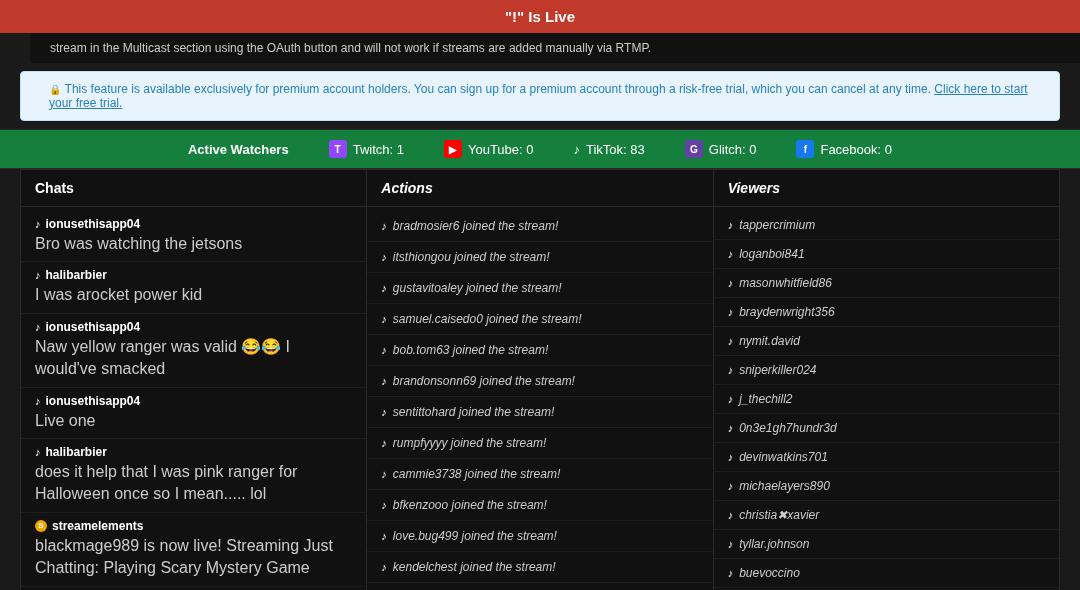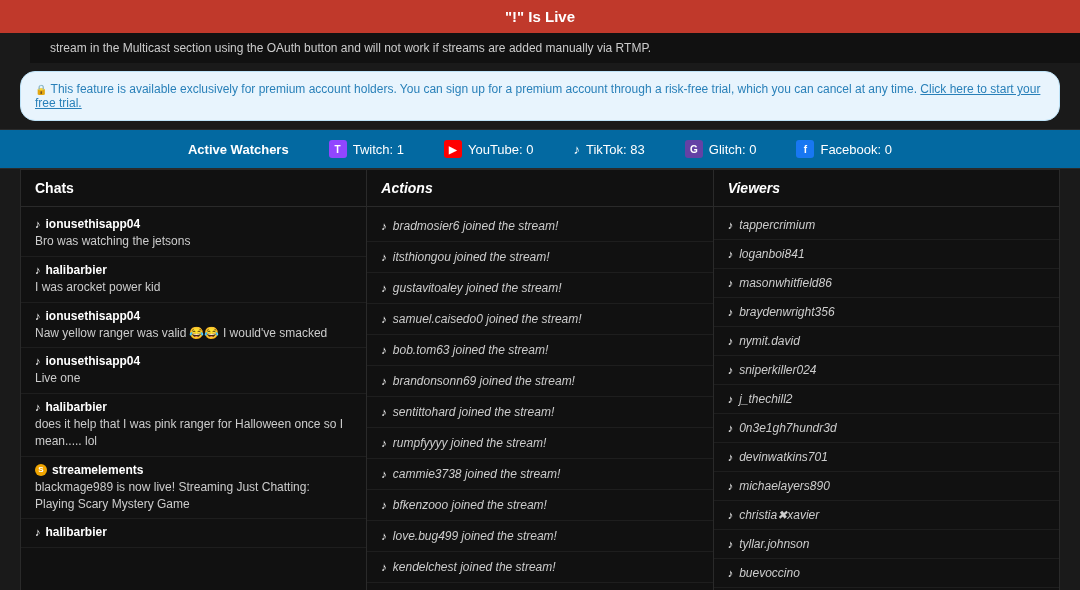--- a/index.html
+++ b/index.html
@@ -29,36 +29,36 @@
       font-size: 12px;
       color: #cccccc;
       margin-left: 30px;
     }
 
     
     .premium-notice {
       background-color: #e8f4fd;
       border: 1px solid #bee3f8;
       margin: 8px 20px;
-      padding: 10px 14px;
-      border-radius: 15px;
+      padding: 10px 28px;
+      border-radius: 4px;
       font-size: 12px;
       color: #2d6a4f;
     }
     .premium-notice .blue-text {
       color: #2980b9;
     }
     .premium-notice .link-text {
       color: #2980b9;
       text-decoration: underline;
     }
 
     
     .watchers-bar {
-      background-color: #0369a1;
+      background-color: #15803d;
       display: flex;
       align-items: center;
       justify-content: center;
       padding: 10px 20px;
       gap: 40px;
       font-size: 13px;
       border-top: 1px solid #2a2a2a;
       border-bottom: 1px solid #2a2a2a;
     }
     .watchers-bar .watcher-item {
@@ -140,21 +140,21 @@
     .chat-username {
       display: flex;
       align-items: center;
       gap: 5px;
       font-size: 12px;
       font-weight: bold;
       color: #ffffff;
       margin-bottom: 2px;
     }
     .chat-message {
-      font-size: 12px;
+      font-size: 16px;
       color: #cccccc;
       line-height: 1.4;
     }
     .platform-dot {
       width: 12px;
       height: 12px;
       border-radius: 2px;
       display: inline-flex;
       align-items: center;
       justify-content: center;

